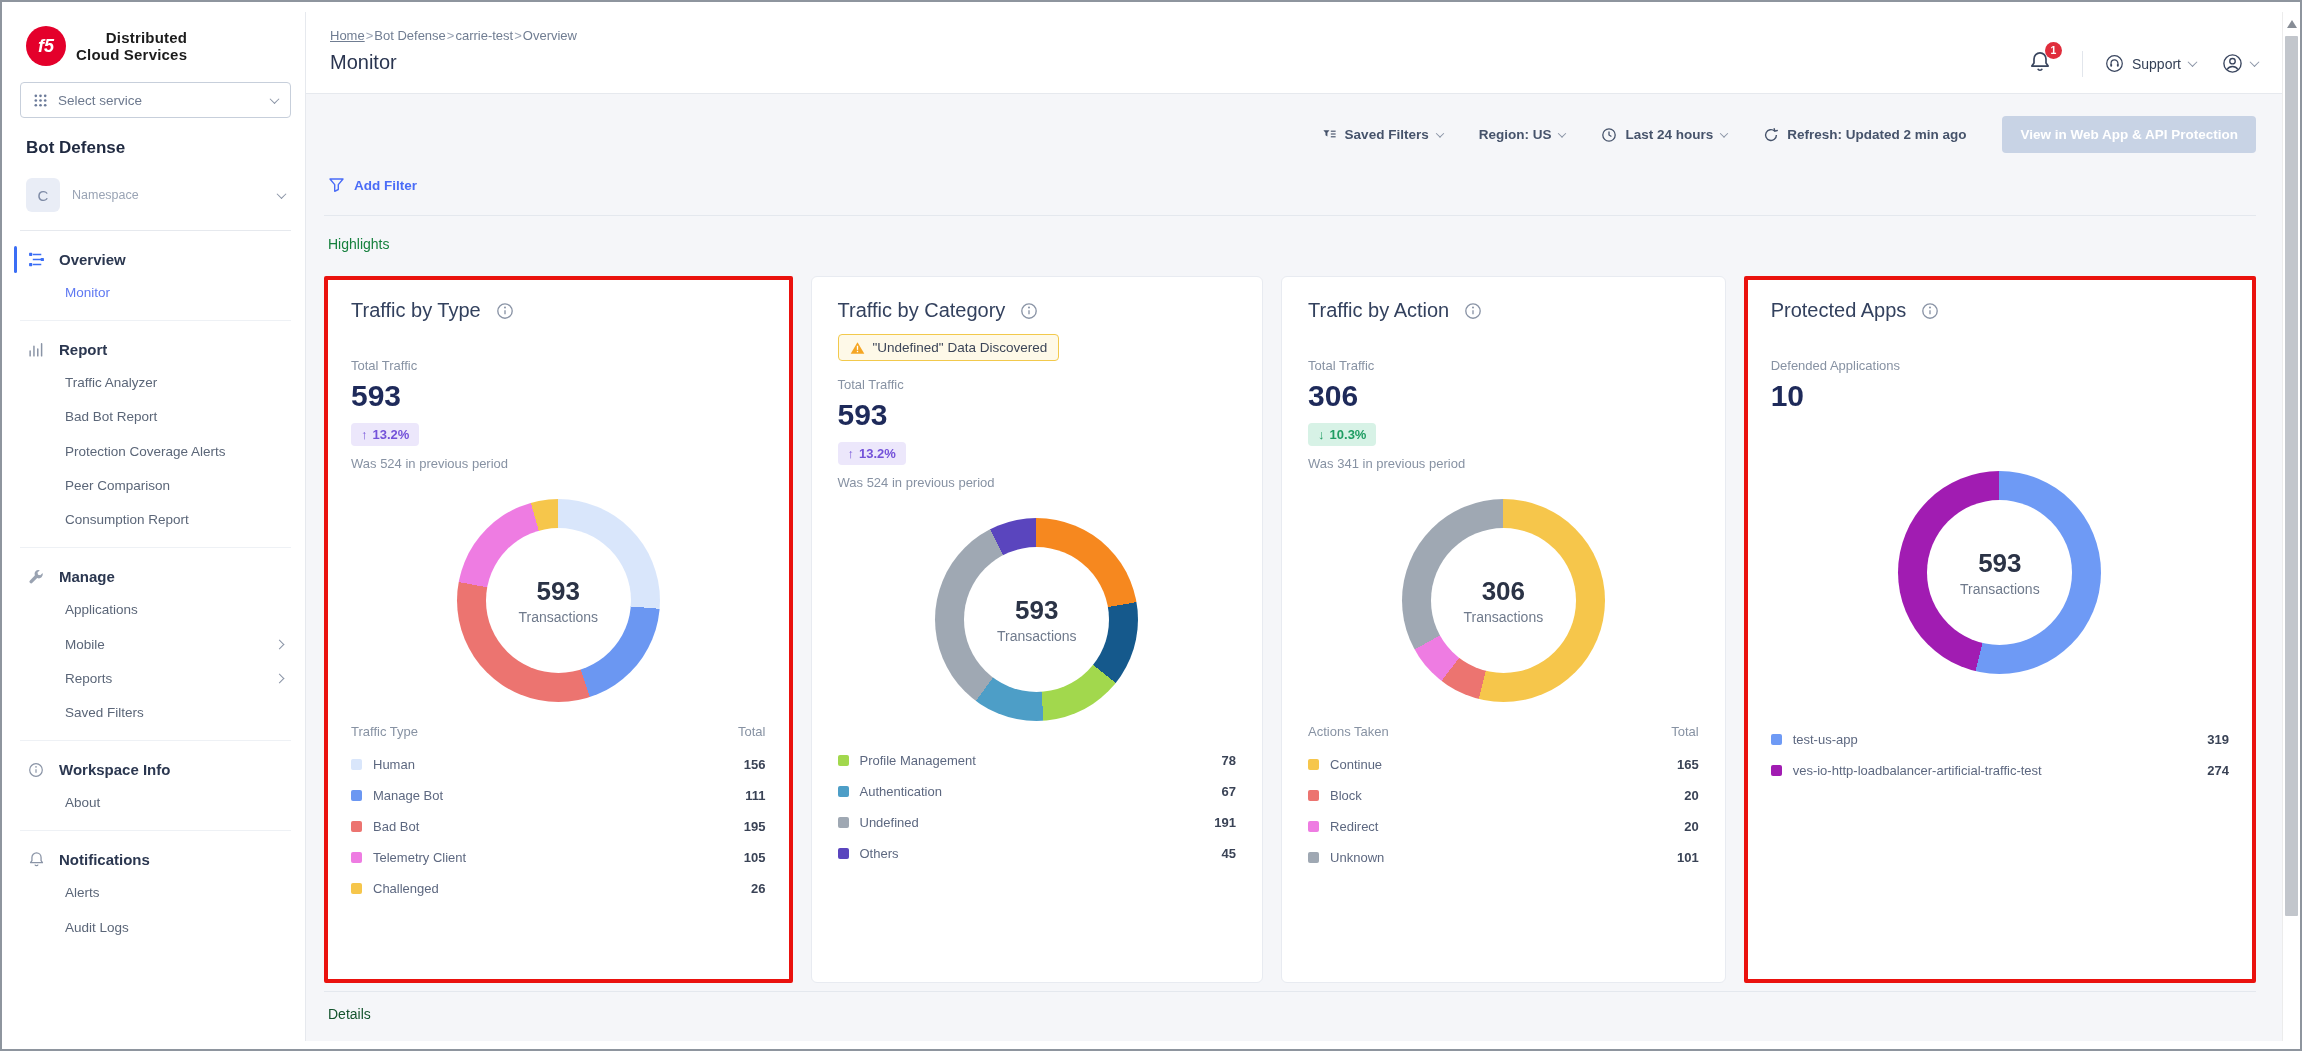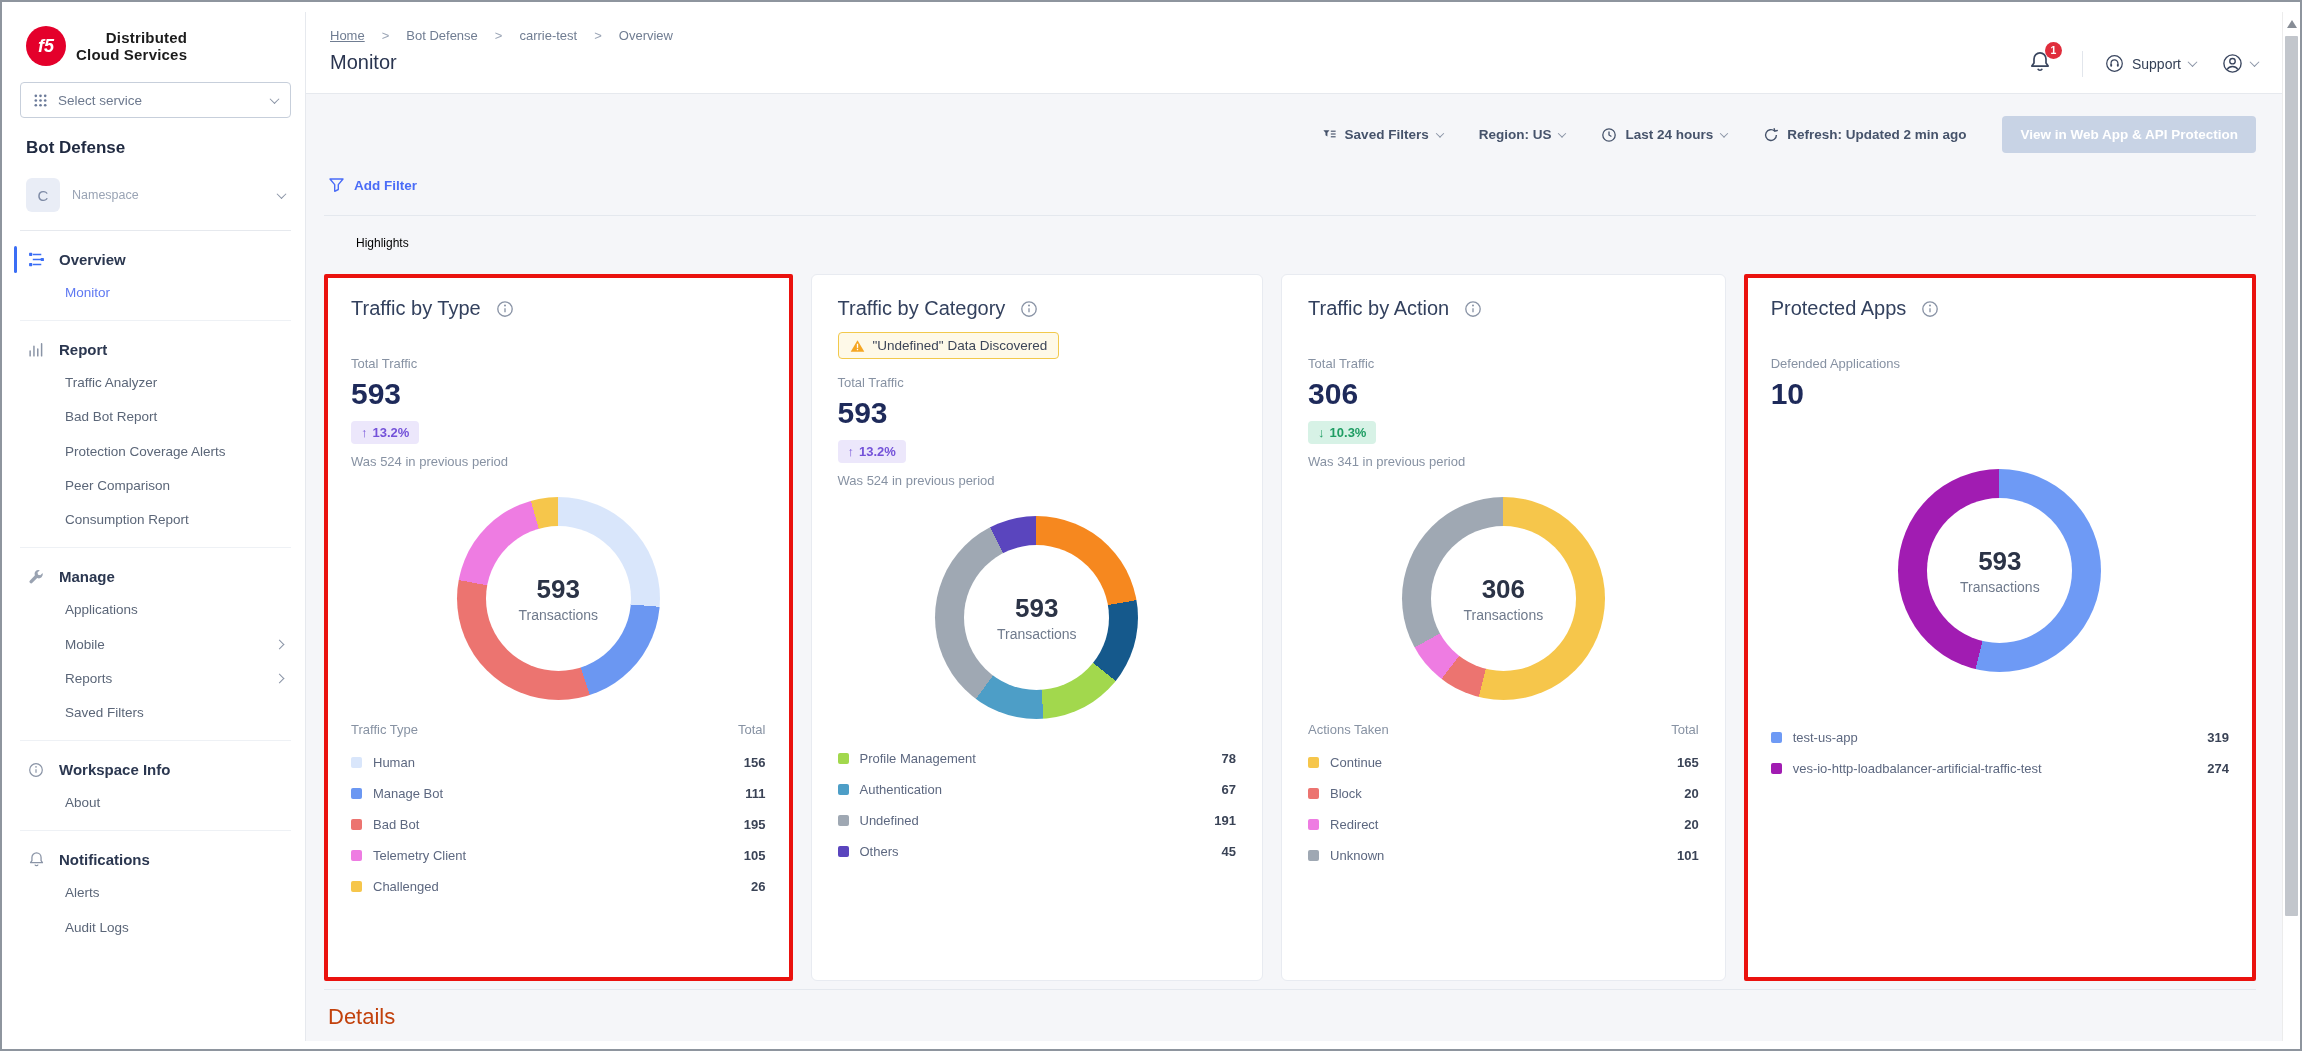--- a/index.html
+++ b/index.html
@@ -37,21 +37,21 @@
   .nav-icon { width:20px; display:flex; justify-content:center; align-items:center; }
   .nav-sub { padding:8px 8px 8px 45px; font-size:13.5px; color:#5b6678; display:flex;
              align-items:center; cursor:pointer; line-height:1.35; }
   .nav-sub.active { color:#5f79f2; }
   .nav-sub .chev { margin-left:auto; }
 
   
   .main { flex:1; display:flex; flex-direction:column; min-width:0; }
   .topbar { height:82px; padding:16px 24px 0 24px; display:flex; justify-content:space-between;
             background:#fff; border-bottom:1px solid #e6e9ee; }
-  .crumbs { font-size:13px; color:#707d92; display:flex; align-items:center; gap:17px; }
+  .crumbs { font-size:13px; color:#707d92; display:flex; align-items:center; gap:1px; }
   .crumb { cursor:pointer; }
   .crumb.home { text-decoration:underline; }
   .crumb-sep { color:#9aa4b5; }
   .page-title { font-size:20px; color:#2a3550; margin-top:8px; font-weight:500; }
   .top-actions { display:flex; align-items:center; gap:0; padding-top:6px; }
   .bell-wrap { position:relative; padding:4px 8px; cursor:pointer; }
   .bell-badge { position:absolute; top:-4px; right:-2px; min-width:17px; height:17px; border-radius:50%;
                 background:#e02d3c; color:#fff; font-size:10.5px; font-weight:700;
                 display:flex; align-items:center; justify-content:center; }
   .top-divider { width:1px; height:26px; background:#e2e6ec; margin:0 22px; }
@@ -62,21 +62,21 @@
   .content { flex:1; background:#f5f6f9; padding:0 26px 0 18px; overflow:hidden; }
   .toolbar { display:flex; justify-content:flex-end; align-items:center; gap:36px; padding:22px 0 16px 0; }
   .tb-item { display:flex; align-items:center; gap:8px; font-size:13.5px; color:#46536b;
              font-weight:600; cursor:pointer; }
   .tb-item .chev { width:6px; height:6px; }
   .view-btn { background:#c8d3e5; color:#fff; border:none; border-radius:4px; padding:11px 18px;
               font-size:13.5px; font-weight:600; cursor:default; font-family:inherit; }
   .addfilter-row { padding:8px 0 18px 4px; border-bottom:1px solid #e4e8ee; }
   .add-filter { display:inline-flex; align-items:center; gap:9px; color:#4a6cf7; font-size:13.5px;
                 font-weight:600; cursor:pointer; }
-  .section-label { padding:20px 0 24px 4px; font-size:12px; color:#000000; font-weight:500;margin-left:28px; }
+  .section-label { padding:20px 0 24px 4px; font-size:14px; color:#15803d; font-weight:500; }
 
   
   .cards { display:flex; gap:18px; height:707px; }
   .card { background:#fff; border:1px solid #e8ebf1; border-radius:6px; padding:22px 26px;
           display:flex; flex-direction:column; position:relative; min-width:0; }
   .card.hl { border:4px solid #ea120e; border-radius:2px; padding:19px 23px; }
   .card-1 { flex:1.04; } .card-2 { flex:1.0; } .card-3 { flex:0.98; } .card-4 { flex:1.15; }
   .card-title-row { display:flex; align-items:center; gap:15px; }
   .card-title { margin:0; font-size:20px; font-weight:500; color:#33415e; }
   .warn-badge { display:inline-flex; align-items:center; gap:8px; margin-top:12px; padding:5px 11px;
@@ -100,21 +100,21 @@
   .lg-head { display:flex; justify-content:space-between; font-size:13px; color:#8792a3;
              margin-top:22px; padding:0 0 6px 0; }
   .legend { margin-top:4px; }
   .card-2 .legend { margin-top:24px; }
   .card-4 .legend { margin-top:50px; }
   .lg-row { display:flex; align-items:center; gap:11px; padding:8px 0; font-size:13px; color:#5d6880; }
   .lg-swatch { width:11px; height:11px; border-radius:2px; flex:0 0 11px; }
   .lg-val { margin-left:auto; font-weight:700; color:#3a4356; }
 
   .details-label { margin-top:8px; border-top:1px solid #e4e8ee; padding:14px 0 0 4px;
-                   font-size:22px; color:#c2410c; font-weight:500; }
+                   font-size:14px; color:#14532d; font-weight:500; }
 
   
   .vscroll { width:18px; flex:0 0 18px; background:#fff; border-left:1px solid #ececec;
              display:flex; flex-direction:column; align-items:center; padding-top:8px; }
   .vs-up { width:0; height:0; border-left:5px solid transparent; border-right:5px solid transparent;
            border-bottom:8px solid #878d96; margin-bottom:8px; cursor:pointer; }
   .vs-thumb { width:13px; background:#c2c6cc; height:880px; border-radius:1px; cursor:grab; }
 </style>
 </head>
 <body>

